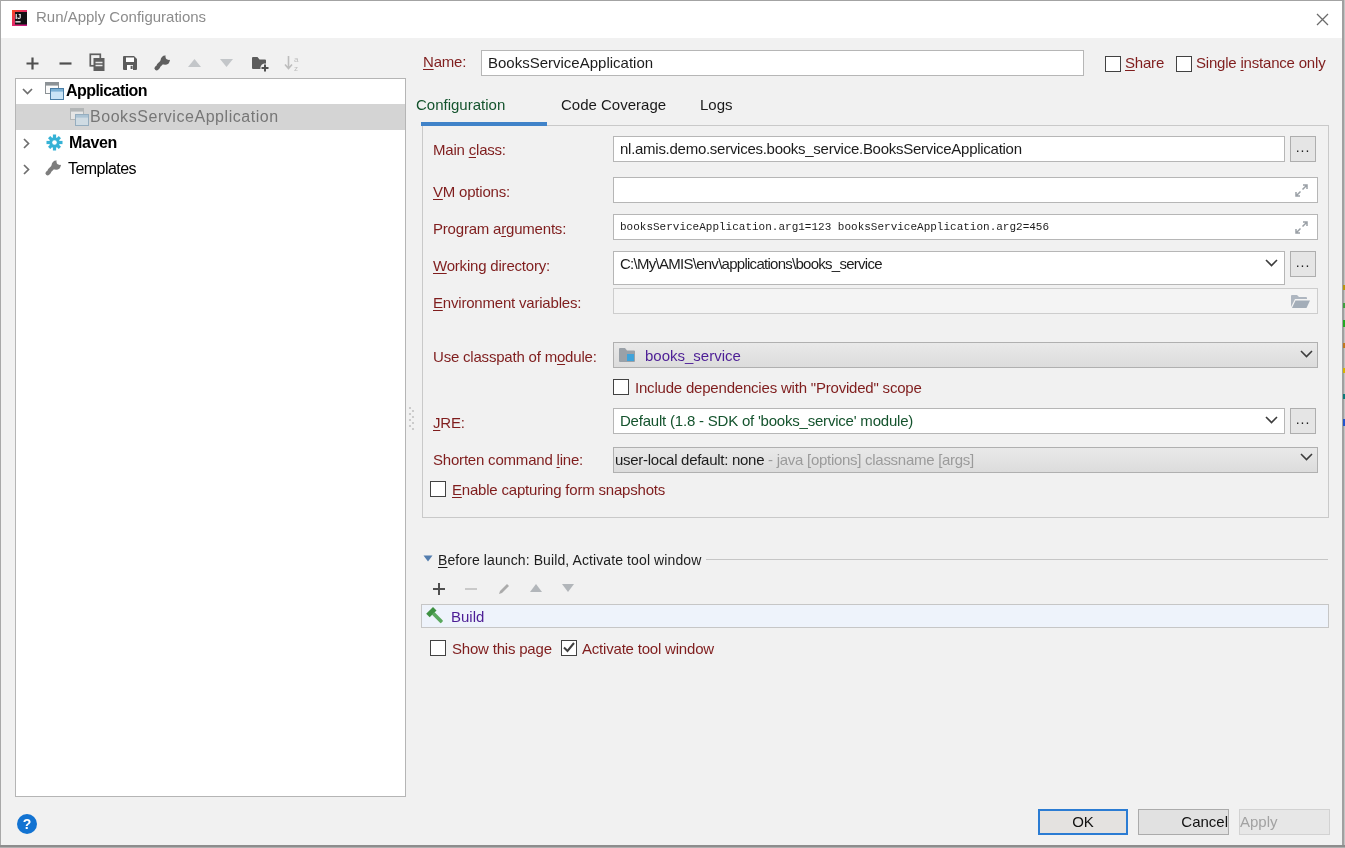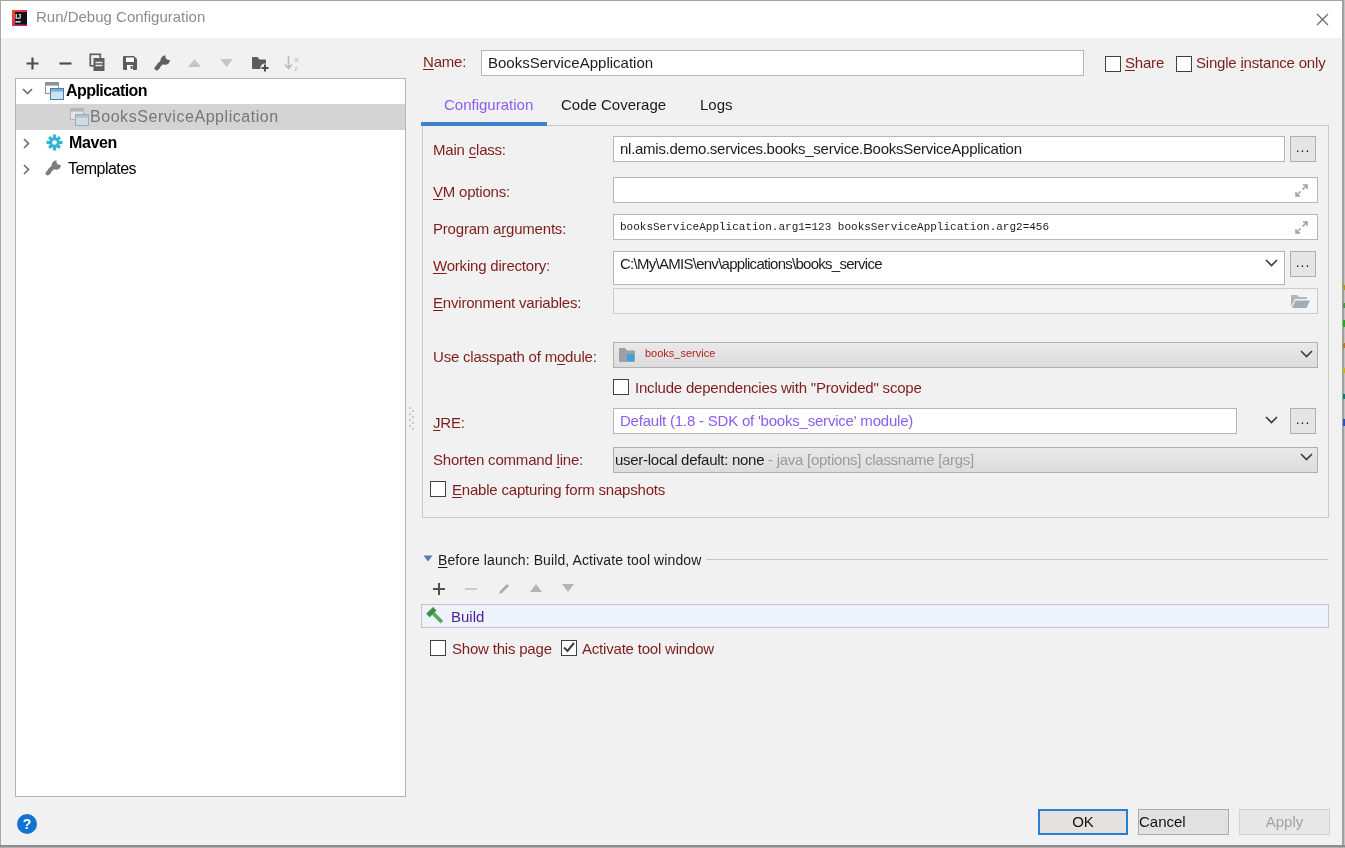--- a/index.html
+++ b/index.html
@@ -33,21 +33,21 @@
         <stop offset="0" stop-color="#fc4c1e"></stop>
         <stop offset="0.5" stop-color="#e22a68"></stop>
         <stop offset="1" stop-color="#c21588"></stop>
       </linearGradient>
     </defs>
     <rect x="0" y="0" width="15" height="16" fill="url(#lg1)"></rect>
     <rect x="3" y="2" width="12" height="12.5" fill="#121214"></rect>
     <text x="3.2" y="9.2" font-size="7" font-family="Liberation Sans" font-weight="bold" fill="#fff">IJ</text>
     <rect x="3.4" y="11.2" width="5.2" height="1.3" fill="#fff"></rect>
   </svg>
-<div class="abs" style="left:36px;top:8px;font-size:15px;color:#8c8c8c">Run/Debug Configuration</div>
+<div class="abs" style="left:36px;top:8px;font-size:15px;color:#8c8c8c">Run/Apply Configurations</div>
 <svg class="abs" style="left:1316px;top:13px" width="13" height="13" viewBox="0 0 13 13">
     <path d="M1 1 L12 12 M12 1 L1 12" stroke="#6b6b6b" stroke-width="1.3" fill="none"></path>
   </svg>
 
 <svg class="abs" style="left:26px;top:57px" width="13" height="13" viewBox="0 0 13 13">
     <path d="M6.5 0.5 L6.5 12.5 M0.5 6.5 L12.5 6.5" stroke="#4f4f4f" stroke-width="2.2" fill="none"></path>
   </svg>
 <svg class="abs" style="left:59px;top:57px" width="13" height="13" viewBox="0 0 13 13">
     <path d="M0.5 6.5 L12.5 6.5" stroke="#4f4f4f" stroke-width="2.2" fill="none"></path>
   </svg>
@@ -157,21 +157,21 @@
     </g>
   </svg>
 
 <div class="lbl" style="left:423px;top:53px"><u>N</u>ame:</div>
 <div class="fld" style="left:481px;top:50px;width:603px;height:26px">BooksServiceApplication</div>
 <div class="cb" style="left:1105px;top:56px"></div>
 <div class="lbl" style="left:1125px;top:54px"><u>S</u>hare</div>
 <div class="cb" style="left:1176px;top:56px"></div>
 <div class="lbl" style="left:1196px;top:54px">Single <u>i</u>nstance only</div>
 
-<div class="abs" style="left:444px;top:96px;font-size:15px;color:#8b5cf6">Configuration</div>
+<div class="abs" style="left:416px;top:96px;font-size:15px;color:#14532d">Configuration</div>
 <div class="abs" style="left:561px;top:96px;font-size:15px;color:#1a1a1a">Code Coverage</div>
 <div class="abs" style="left:700px;top:96px;font-size:15px;color:#1a1a1a">Logs</div>
 
 <div class="abs" style="left:422px;top:125px;width:907px;height:393px;border:1px solid #c9c9c9;box-sizing:border-box"></div>
 <div class="abs" style="left:421px;top:122px;width:126px;height:4px;background:#4083c9"></div>
 
 <div class="lbl" style="left:433px;top:141px">Main <u>c</u>lass:</div>
 <div class="fld" style="left:613px;top:136px;width:672px;height:26px"><span style="letter-spacing:-0.27px">nl.amis.demo.services.books_service.BooksServiceApplication</span></div>
 <div class="abs" id="btn1" style="left:1290px;top:136px;width:26px;height:26px;background:#e5e5e5;border:1px solid #aeaeae;box-sizing:border-box;color:#222;font-size:14px;text-align:center;line-height:20px;letter-spacing:1px">...</div>
 
@@ -206,30 +206,30 @@
     <path d="M1 14 L1 3 Q1 2 2 2 L7 2 L9 4 L16 4 Q17 4 17 5 L17 6 L5 6 Z" fill="#aeb6c0"></path>
     <path d="M5.5 7.5 L20 7.5 L16.5 15 L2 15 Z" fill="#a3adb8"></path>
   </svg>
 
 <div class="lbl" style="left:433px;top:348px">Use classpath of m<u>o</u>dule:</div>
 <div class="combo" style="left:613px;top:342px;width:705px;height:26px"></div>
 <svg class="abs" style="left:618px;top:346px" width="18" height="17" viewBox="0 0 18 17">
     <path d="M1 15 L1 3 Q1 2 2 2 L7 2 L9 4.5 L16 4.5 Q17 4.5 17 5.5 L17 15 Q17 16 16 16 L2 16 Q1 16 1 15 Z" fill="#9aa1a8"></path>
     <rect x="9" y="8" width="7" height="7" fill="#3fa3da"></rect>
   </svg>
-<div class="abs" style="left:645px;top:347px;font-size:11px;color:#b91c1c">books_service</div>
+<div class="abs" style="left:645px;top:347px;font-size:15px;color:#4c1d95">books_service</div>
 <svg class="abs" style="left:1300px;top:350px" width="13" height="8" viewBox="0 0 13 8">
     <path d="M1 1 L6.5 6.5 L12 1" stroke="#3c3c3c" stroke-width="1.6" fill="none"></path>
   </svg>
 
 <div class="cb" style="left:613px;top:379px"></div>
 <div class="lbl" style="left:635px;top:379px">Include dependencies with "Provided" scope</div>
 
 <div class="lbl" style="left:433px;top:414px"><u>J</u>RE:</div>
-<div class="fld" style="left:613px;top:408px;width:624px;height:26px;color:#8b5cf6"><span style="letter-spacing:-0.21px">Default (1.8 - SDK of 'books_service' module)</span></div>
+<div class="fld" style="left:613px;top:408px;width:672px;height:26px;color:#14532d"><span style="letter-spacing:-0.21px">Default (1.8 - SDK of 'books_service' module)</span></div>
 <svg class="abs" style="left:1265px;top:416px" width="13" height="8" viewBox="0 0 13 8">
     <path d="M1 1 L6.5 6.5 L12 1" stroke="#3c3c3c" stroke-width="1.6" fill="none"></path>
   </svg>
 <div class="abs" style="left:1290px;top:408px;width:26px;height:26px;background:#e5e5e5;border:1px solid #aeaeae;box-sizing:border-box;color:#222;font-size:14px;text-align:center;line-height:20px;letter-spacing:1px">...</div>
 
 <div class="lbl" style="left:433px;top:451px">Shorten command <u>l</u>ine:</div>
 <div class="combo" style="left:613px;top:447px;width:705px;height:26px;padding-left:1px"><span style="letter-spacing:-0.28px">user-local default: none</span><span style="color:#9b9b9b;letter-spacing:-0.28px"> - java [options] classname [args]</span></div>
 <svg class="abs" style="left:1300px;top:453px" width="13" height="8" viewBox="0 0 13 8">
     <path d="M1 1 L6.5 6.5 L12 1" stroke="#3c3c3c" stroke-width="1.6" fill="none"></path>
   </svg>
@@ -273,14 +273,14 @@
     <path d="M1 5.5 L4.5 9 L11 1" stroke="#3f3f3f" stroke-width="2" fill="none"></path>
   </svg>
 <div class="lbl" style="left:582px;top:640px">Activate tool window</div>
 
 <div class="abs" style="left:27px;top:824px"></div>
 <svg class="abs" style="left:17px;top:814px" width="20" height="20" viewBox="0 0 20 20">
     <circle cx="10" cy="10" r="10" fill="#1273d2"></circle>
     <text x="10" y="15" font-size="14" font-family="Liberation Sans" font-weight="bold" fill="#fff" text-anchor="middle">?</text>
   </svg>
 <div class="abs" style="left:1038px;top:809px;width:90px;height:26px;background:#e4e2e0;border:2px solid #2b7cd3;box-sizing:border-box;font-size:15px;color:#111;text-align:center;line-height:22px">OK</div>
-<div class="abs" style="left:1138px;top:809px;width:91px;height:26px;background:#e1e1e1;border:1px solid #ababab;box-sizing:border-box;font-size:15px;color:#111;text-align:left;line-height:24px">Cancel</div>
-<div class="abs" style="left:1239px;top:809px;width:91px;height:26px;background:#e7e7e7;border:1px solid #d2d2d2;box-sizing:border-box;font-size:15px;color:#a2a2a2;text-align:center;line-height:24px">Apply</div>
+<div class="abs" style="left:1138px;top:809px;width:91px;height:26px;background:#e1e1e1;border:1px solid #ababab;box-sizing:border-box;font-size:15px;color:#111;text-align:right;line-height:24px">Cancel</div>
+<div class="abs" style="left:1239px;top:809px;width:91px;height:26px;background:#e7e7e7;border:1px solid #d2d2d2;box-sizing:border-box;font-size:15px;color:#a2a2a2;text-align:left;line-height:24px">Apply</div>
 
 </body></html>

